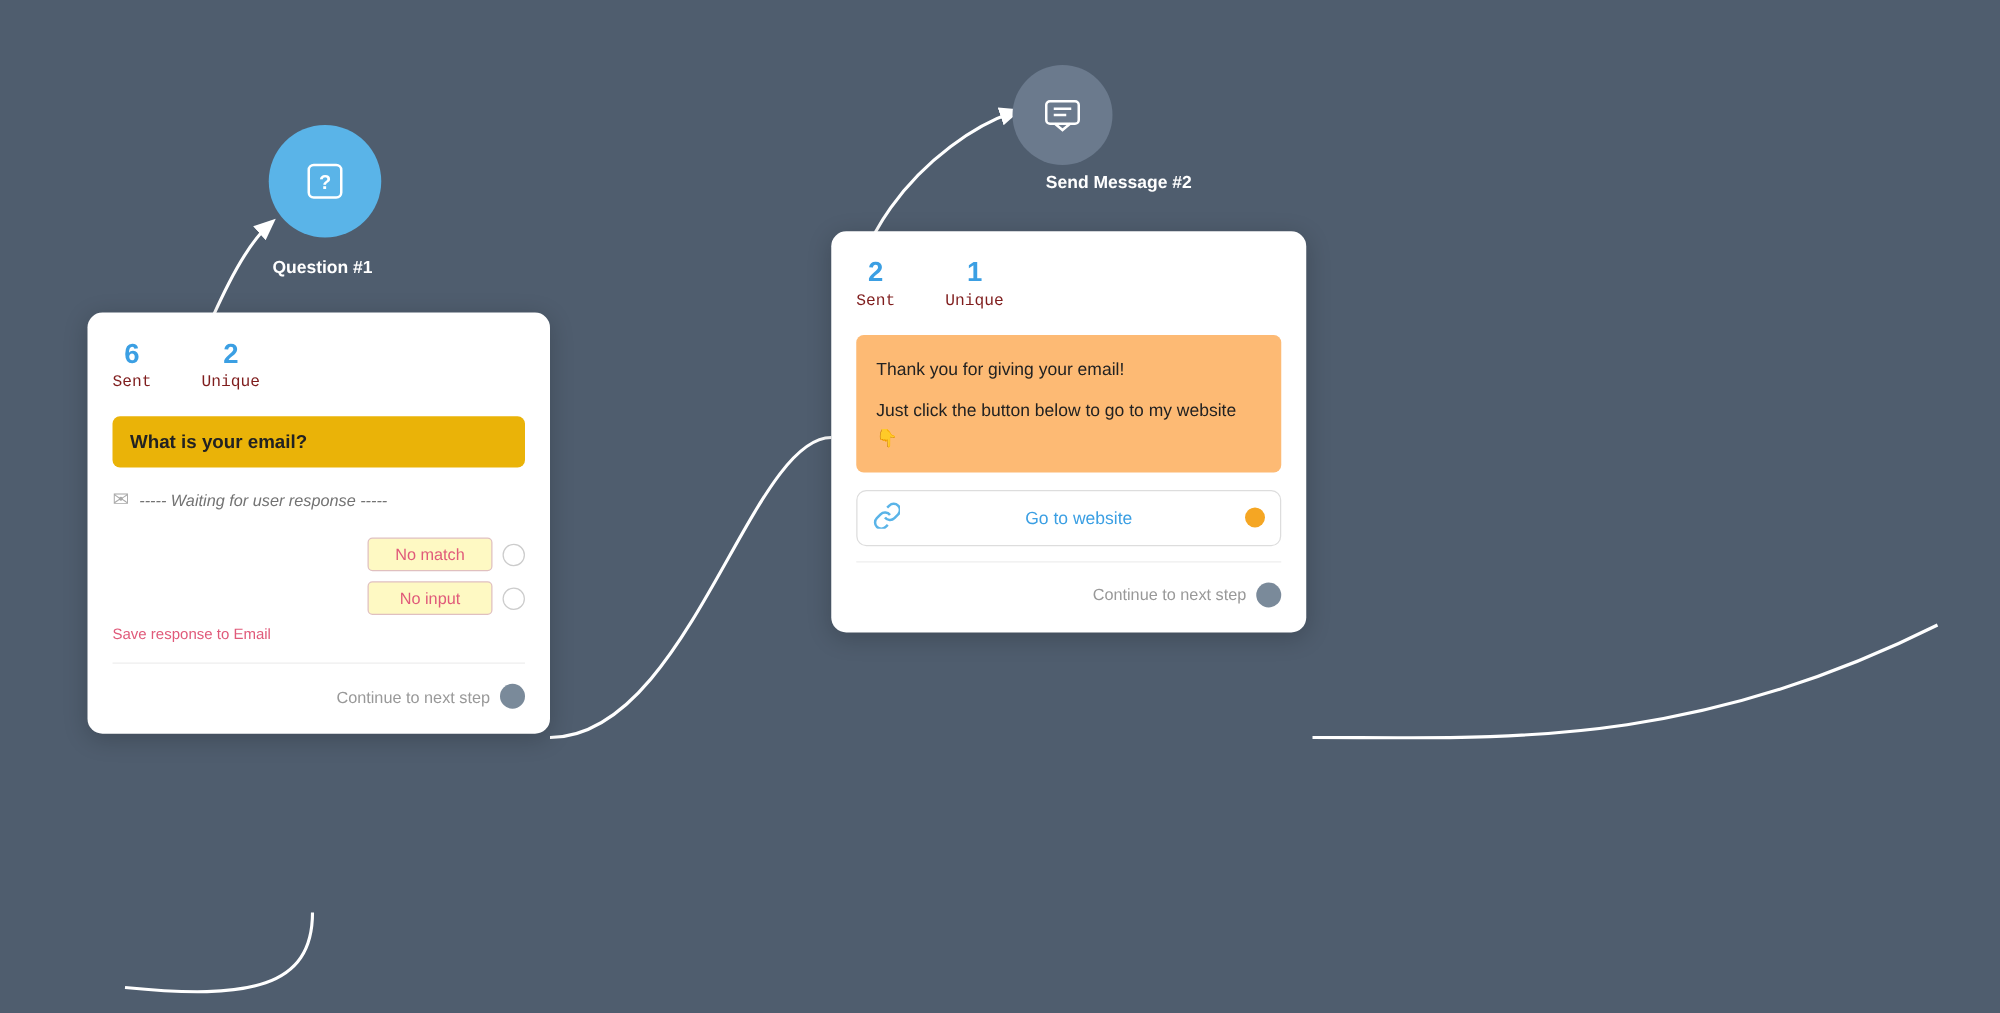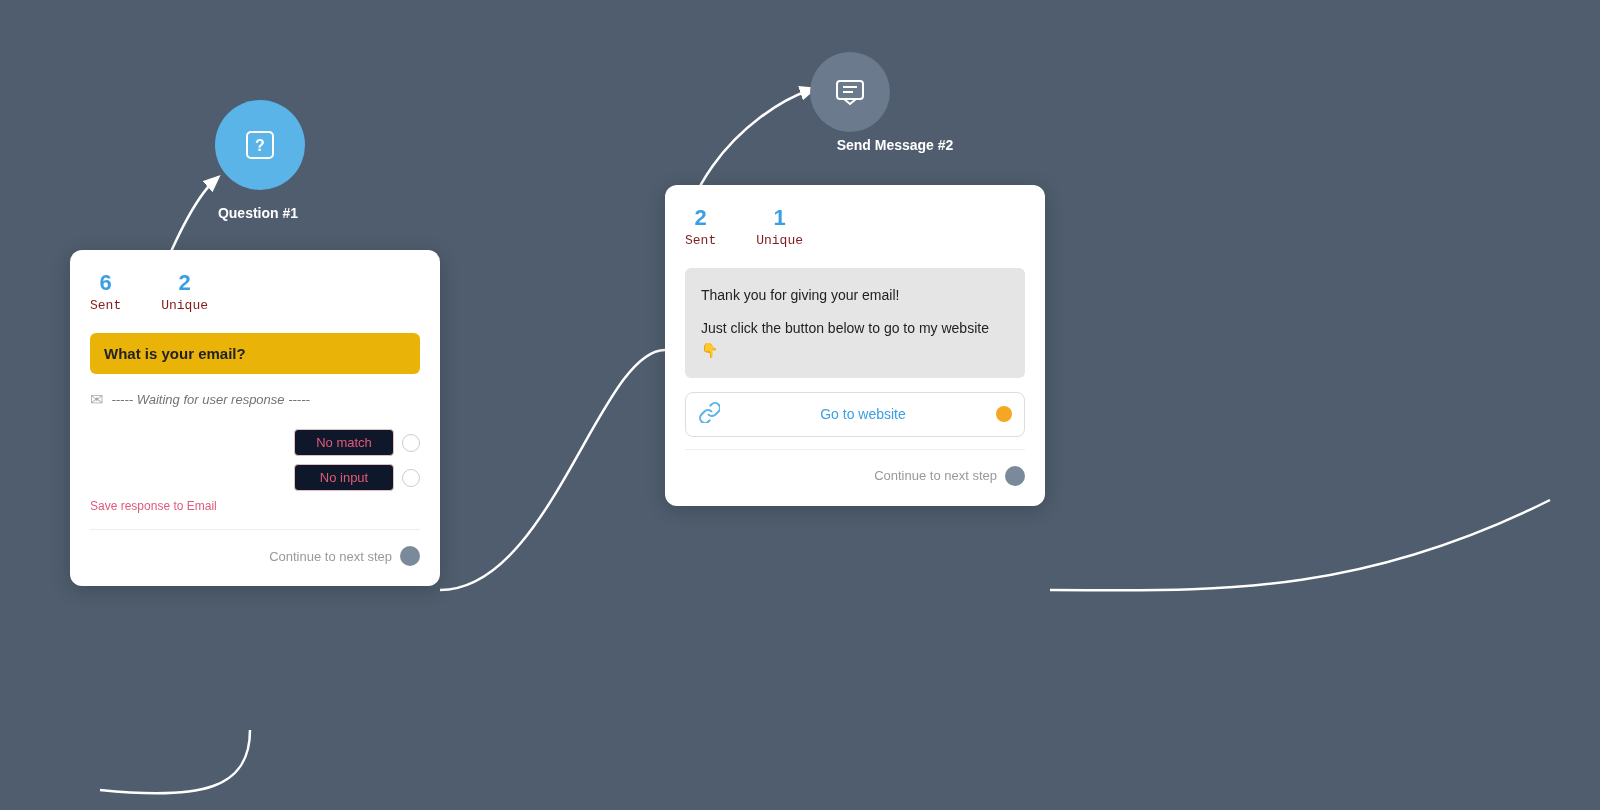--- a/index.html
+++ b/index.html
@@ -171,21 +171,21 @@
       margin-bottom: 8px;
       gap: 8px;
     }
 
     .option-btn {
       border: 1.5px solid #e0c0c0;
       border-radius: 4px;
       padding: 5px 18px;
       font-size: 13px;
       color: #e05a7a;
-      background: #0f172a;
+      background: #fef9c3;
       cursor: pointer;
       min-width: 100px;
       text-align: center;
     }
 
     .option-circle {
       width: 18px;
       height: 18px;
       border-radius: 50%;
       border: 1.5px solid #ccc;
@@ -222,21 +222,21 @@
     .continue-dot {
       width: 20px;
       height: 20px;
       border-radius: 50%;
       background: #7a8a9a;
       flex-shrink: 0;
     }
 
     
     .message-body {
-      background: #e5e5e5;
+      background: #fdba74;
       border-radius: 6px;
       padding: 16px;
       margin-bottom: 14px;
       font-size: 14px;
       color: #222;
       line-height: 1.6;
     }
 
     .link-button-row {
       border: 1.5px solid #ddd;

